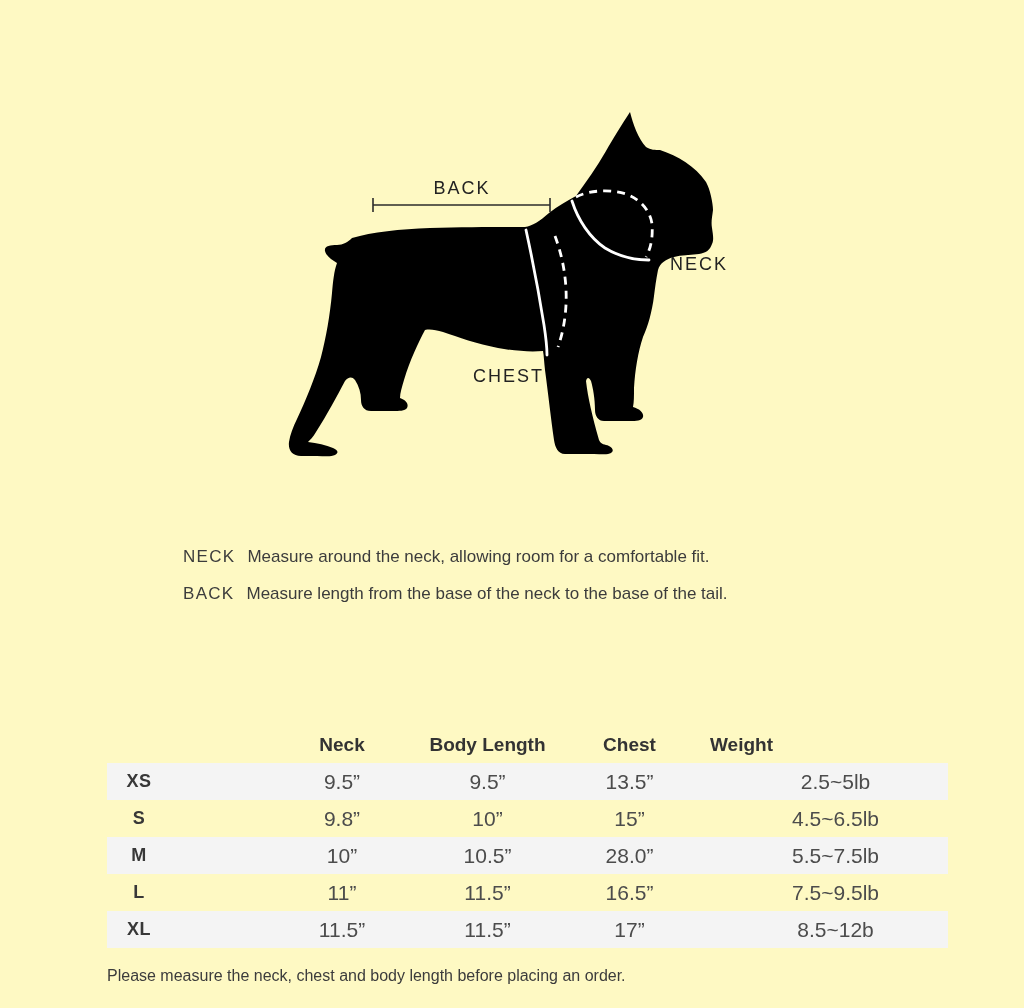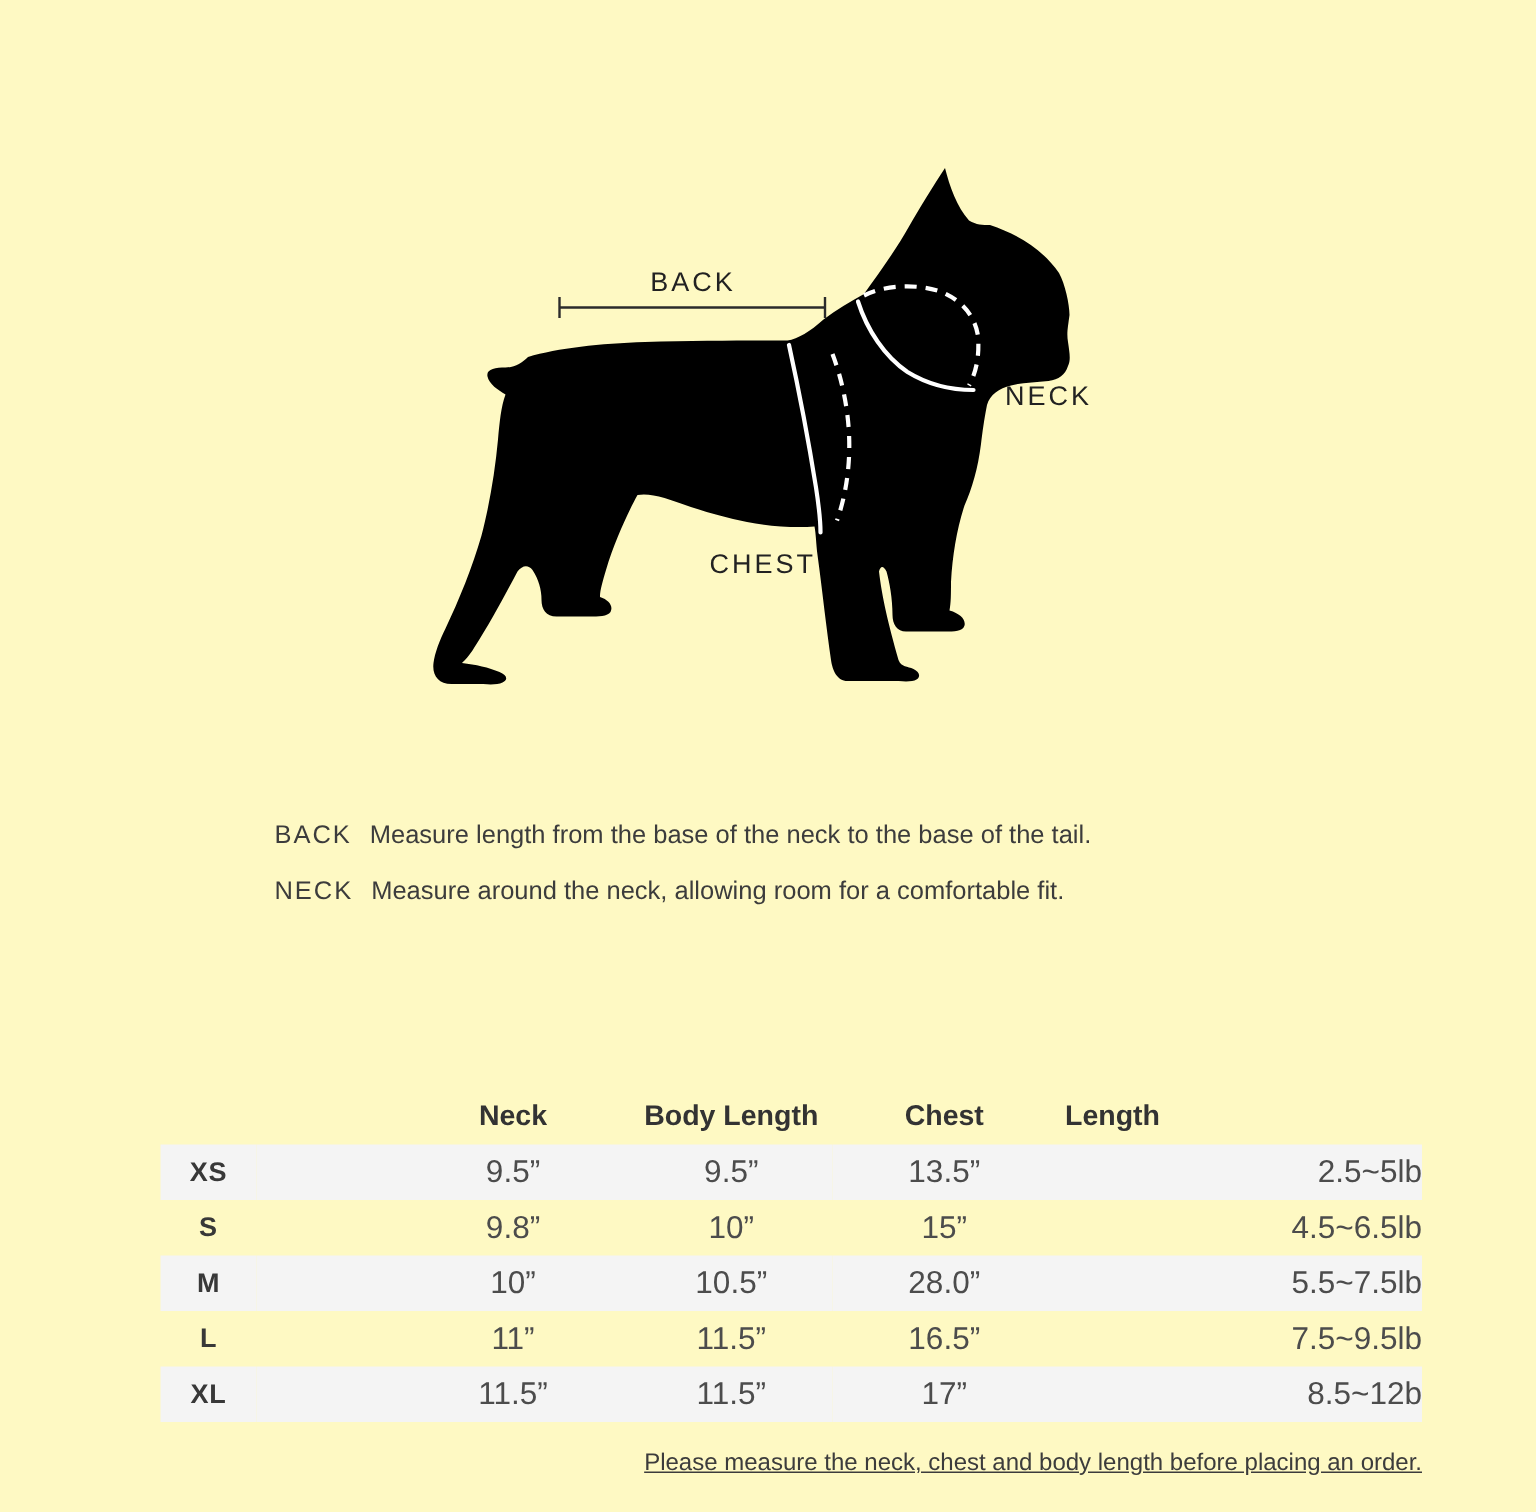--- a/index.html
+++ b/index.html
@@ -26,27 +26,27 @@
     border-collapse:collapse;table-layout:fixed;
   }
   .size-table th,.size-table td{
     padding:0;height:37px;text-align:center;vertical-align:middle;
     font-size:21px;font-weight:400;color:#4c4c4c;white-space:nowrap;
   }
   .size-table thead th{font-size:19px;font-weight:700;color:#333333;}
   .size-table tbody th{font-size:18px;font-weight:700;color:#383838;letter-spacing:0.5px;text-align:center;}
   .size-table th:nth-child(2),.size-table td:nth-child(2){padding-left:93px;}
   .size-table th:nth-child(4),.size-table td:nth-child(4){padding-left:14px;}
-  .size-table td:nth-child(5){text-align:right;padding-left:33px;}
+  .size-table td:nth-child(5){text-align:center;padding-left:33px;}
   .size-table thead th:nth-child(5){text-align:left;padding-left:20px;}
   .size-table tbody tr:nth-child(odd){background:#f4f4f4;}
   
   .footer-note{
     position:absolute;left:107px;top:967px;width:841px;
-    text-align:right;font-size:16px;color:#3c3c3c;text-decoration:underline;
+    text-align:left;font-size:16px;color:#3c3c3c;
   }
 </style>
 </head>
 <body>
 
 <div class="canvas">
 
   <svg class="dog-figure" viewBox="270 95 470 370" xmlns="http://www.w3.org/2000/svg">
 
     <path fill="#000000" d="
@@ -123,42 +123,42 @@
       <line class="measure-line" x1="550" y1="198" x2="550" y2="212"></line>
     </g>
 
     <text class="diagram-label" x="462" y="194" text-anchor="middle">BACK</text>
     <text class="diagram-label" x="670" y="270" text-anchor="start">NECK</text>
     <text class="diagram-label" x="473" y="382" text-anchor="start">CHEST</text>
   </svg>
 
   <div class="instructions">
     <div class="instr-row">
-      <span class="term">BACK</span><span>Measure length from the base of the neck to the base of the tail.</span>
+      <span class="term">NECK</span><span>Measure around the neck, allowing room for a comfortable fit.</span>
     </div>
     <div class="instr-row">
-      <span class="term">NECK</span><span>Measure around the neck, allowing room for a comfortable fit.</span>
+      <span class="term">BACK</span><span>Measure length from the base of the neck to the base of the tail.</span>
     </div>
   </div>
 
   <table class="size-table">
     <colgroup>
       <col style="width:64px">
         <col style="width:249px">
         <col style="width:135px">
       <col style="width:135px">
         <col style="width:258px">
     </colgroup>
     <thead>
       <tr>
         <th></th>
         <th>Neck</th>
         <th>Body Length</th>
         <th>Chest</th>
-        <th>Length</th>
+        <th>Weight</th>
       </tr>
     </thead>
     <tbody>
       <tr>
         <th>XS</th>
         <td>9.5”</td>
         <td>9.5”</td>
         <td>13.5”</td>
         <td>2.5~5lb</td>
       </tr>

